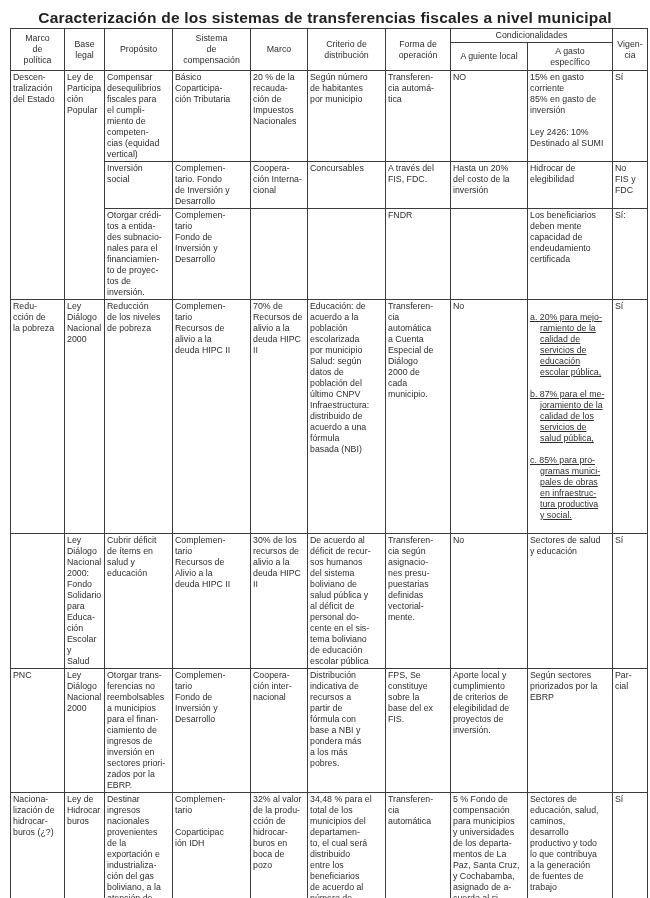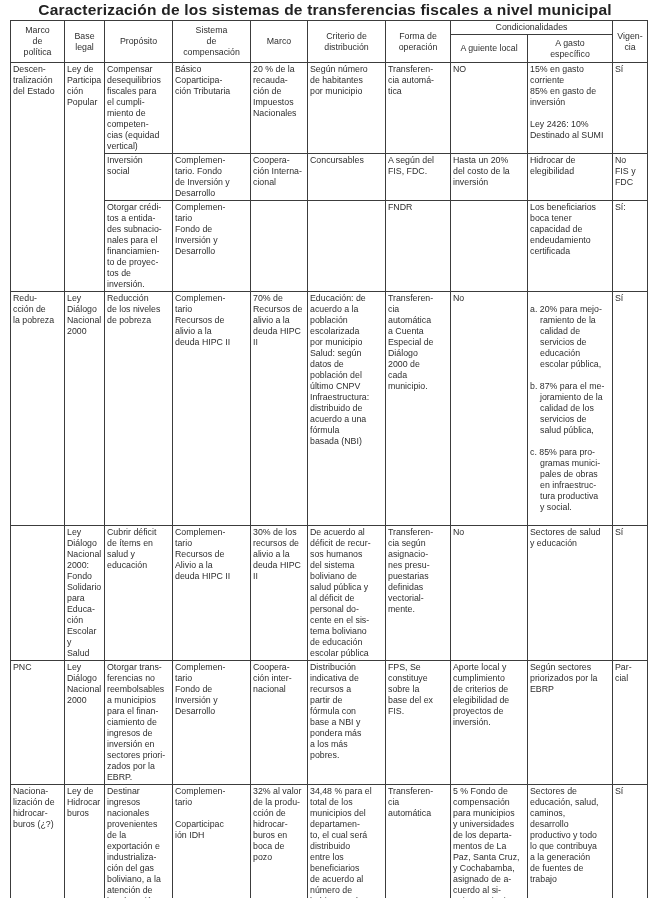--- a/index.html
+++ b/index.html
@@ -9,21 +9,21 @@
     color:#2b2b2b;
     -webkit-font-smoothing:antialiased;
   }
   .page{position:relative;width:650px;height:898px;background:#fff;overflow:hidden;}
   .title{
     text-align:center;
     font-size:15.5px;
     font-weight:bold;
     letter-spacing:.2px;
     color:#222;
-    padding-top:1px;
+    padding-top:9px;
     margin:0 0 1px 0;
   }
   table.grid{
     table-layout:fixed;
     border-collapse:collapse;
     margin-left:10px;
     width:637px;
     background:#fff;
   }
   table.grid td, table.grid th{
@@ -37,21 +37,21 @@
     white-space:pre-line;
     overflow:hidden;
     box-sizing:border-box;
     color:#2e2e2e;
   }
   table.grid th{
     vertical-align:middle;
     text-align:center;
     white-space:pre-line;
   }
-  .hang{padding-left:10px;text-indent:-10px;white-space:pre-line;}
+  .hang{padding-left:10px;text-indent:-10px;white-space:pre-line;text-decoration:underline;}
 </style>
 </head>
 <body>
 
 <div class="page">
   <div class="title">Caracterización de los sistemas de transferencias fiscales a nivel municipal</div>
 
   <table class="grid">
     <colgroup>
       <col style="width:54px">
@@ -136,21 +136,21 @@
       <td>Inversión
 social</td>
       <td>Complemen-
 tario. Fondo
 de Inversión y
 Desarrollo</td>
       <td>Coopera-
 ción Interna-
 cional</td>
       <td>Concursables</td>
-      <td>A según del
+      <td>A través del
 FIS, FDC.</td>
       <td>Hasta un 20%
 del costo de la
 inversión</td>
       <td>Hidrocar de
 elegibilidad</td>
       <td>No
 FIS y
 FDC</td>
     </tr>
@@ -166,21 +166,21 @@
       <td>Complemen-
 tario
 Fondo de
 Inversión y
 Desarrollo</td>
       <td></td>
       <td></td>
       <td>FNDR</td>
       <td></td>
       <td>Los beneficiarios
-boca tener
+deben mente
 capacidad de
 endeudamiento
 certificada</td>
       <td>Sí:</td>
     </tr>
 
     <tr style="height:173px">
       <td>Redu-
 cción de
 la pobreza</td>

